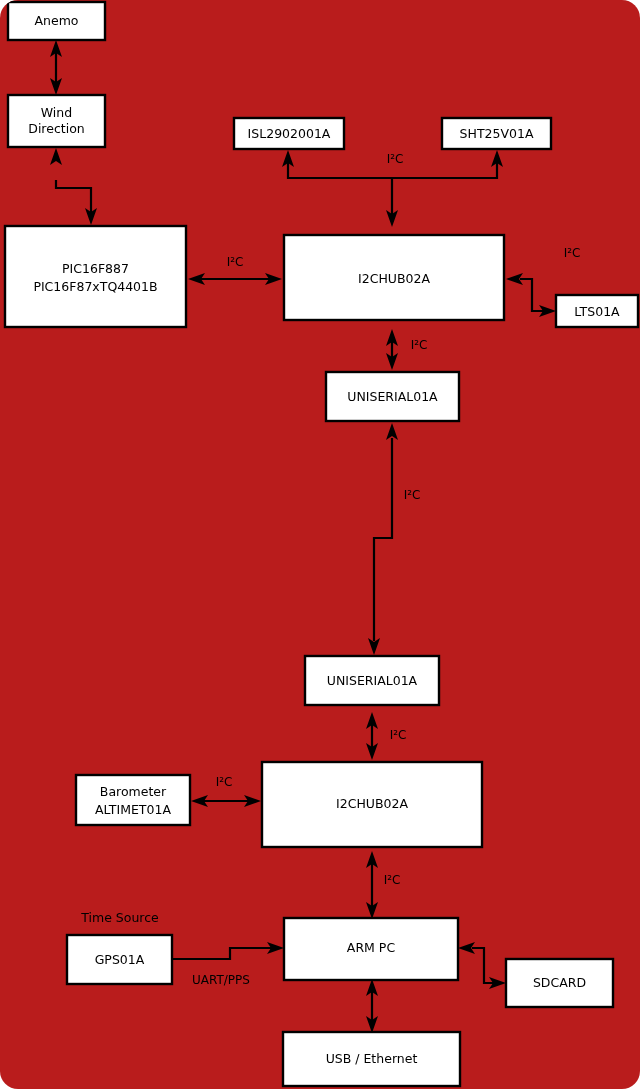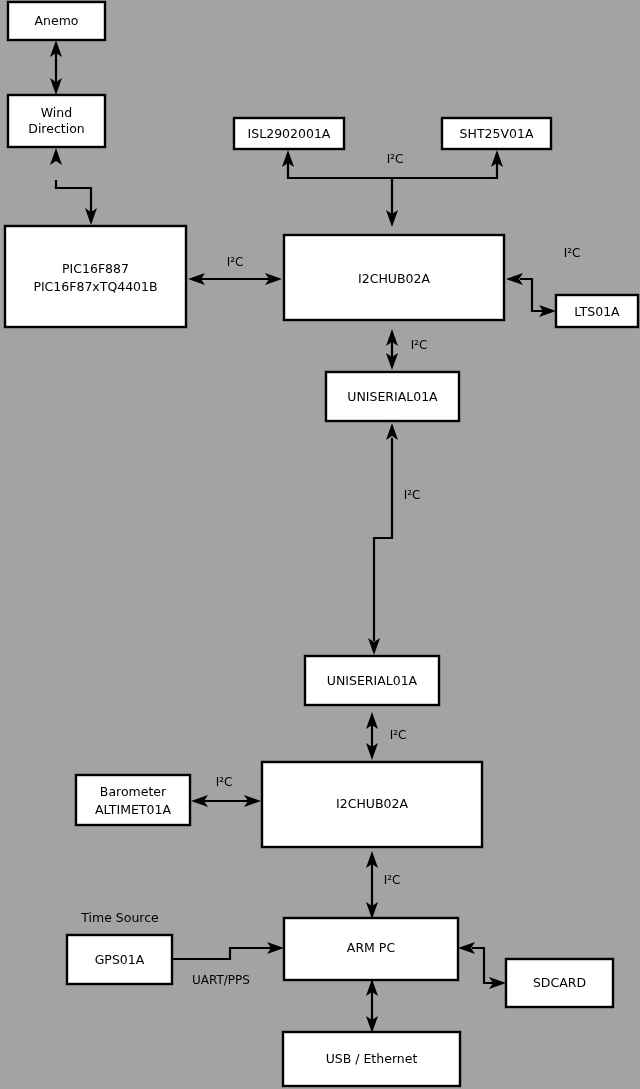--- a/index.html
+++ b/index.html
@@ -10,21 +10,22 @@
   body {
     width: 640px;
     height: 1089px;
     font-family: "DejaVu Sans", sans-serif;
   }
   #diagram-root {
     position: relative;
     width: 640px;
     height: 1089px;
     overflow: hidden;
-    background: #a3a3a3;
+    background: #b91c1c;
+    border-radius: 18px;
   }
   svg#diagram-svg {
     display: block;
     width: 640px;
     height: 1089px;
   }
   .node-box {
     fill: #ffffff;
     stroke: #000000;
     stroke-width: 2.4;

